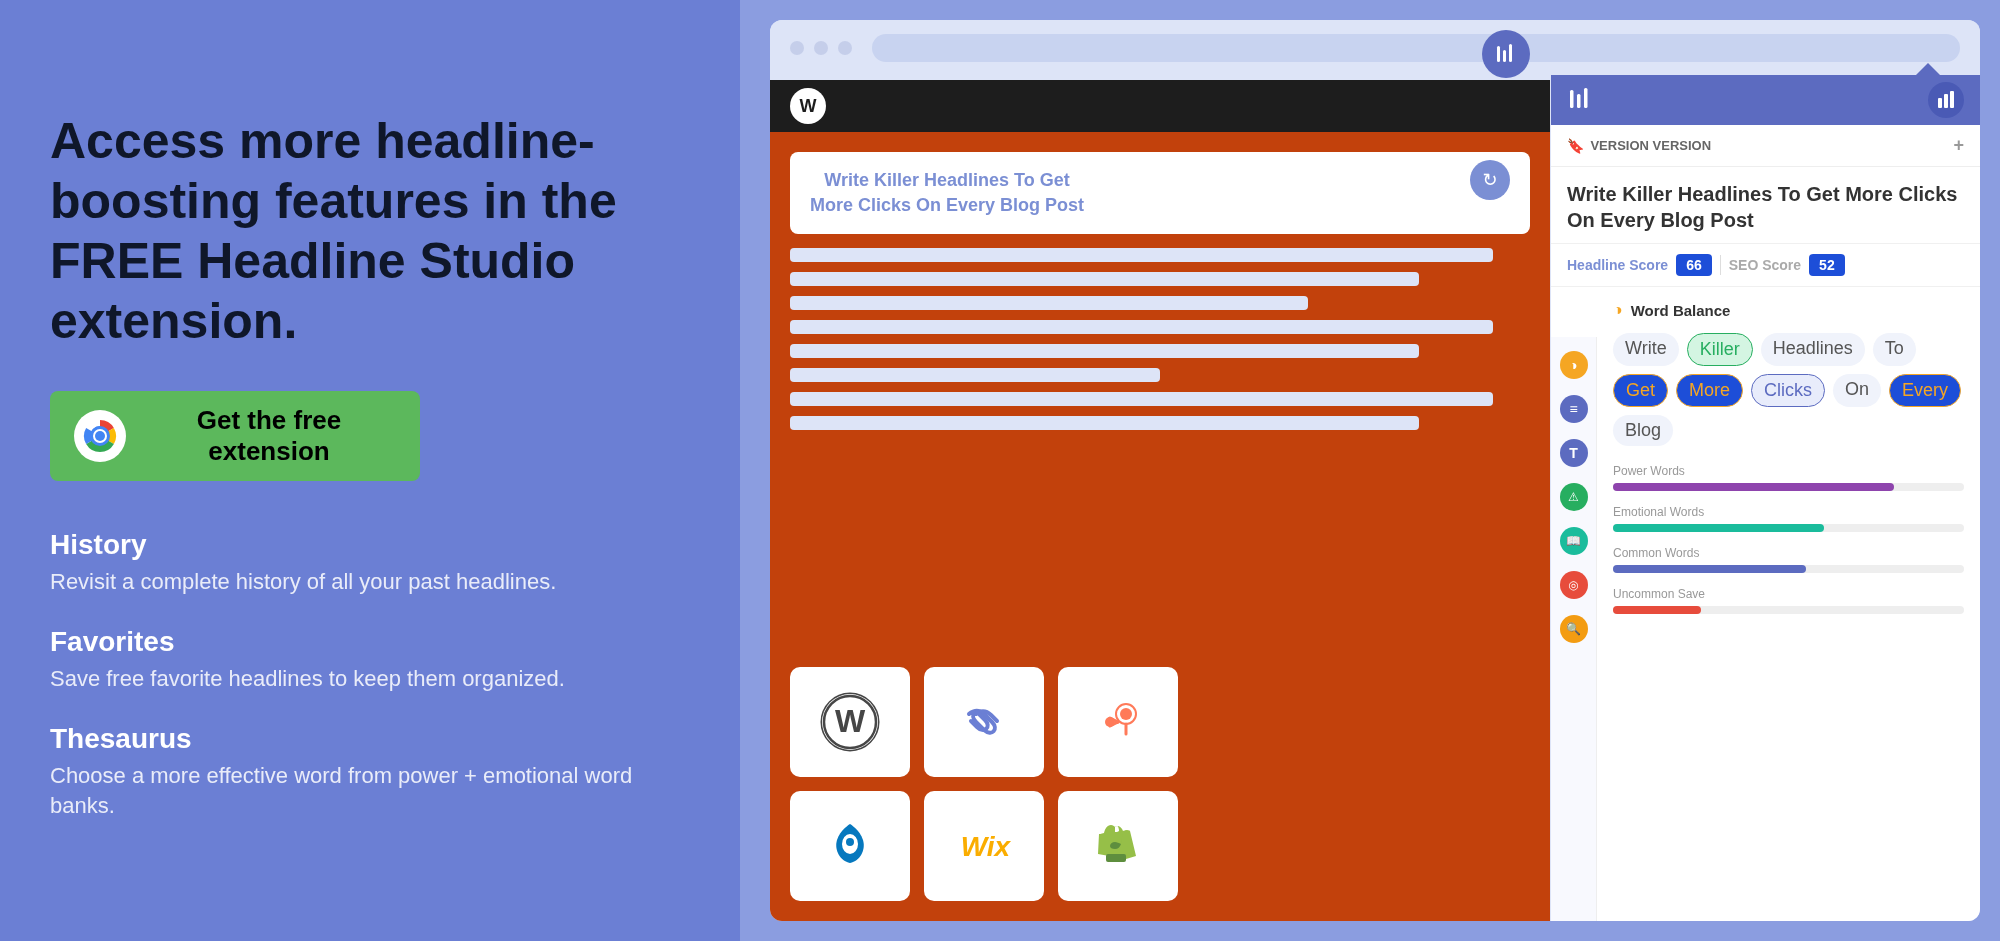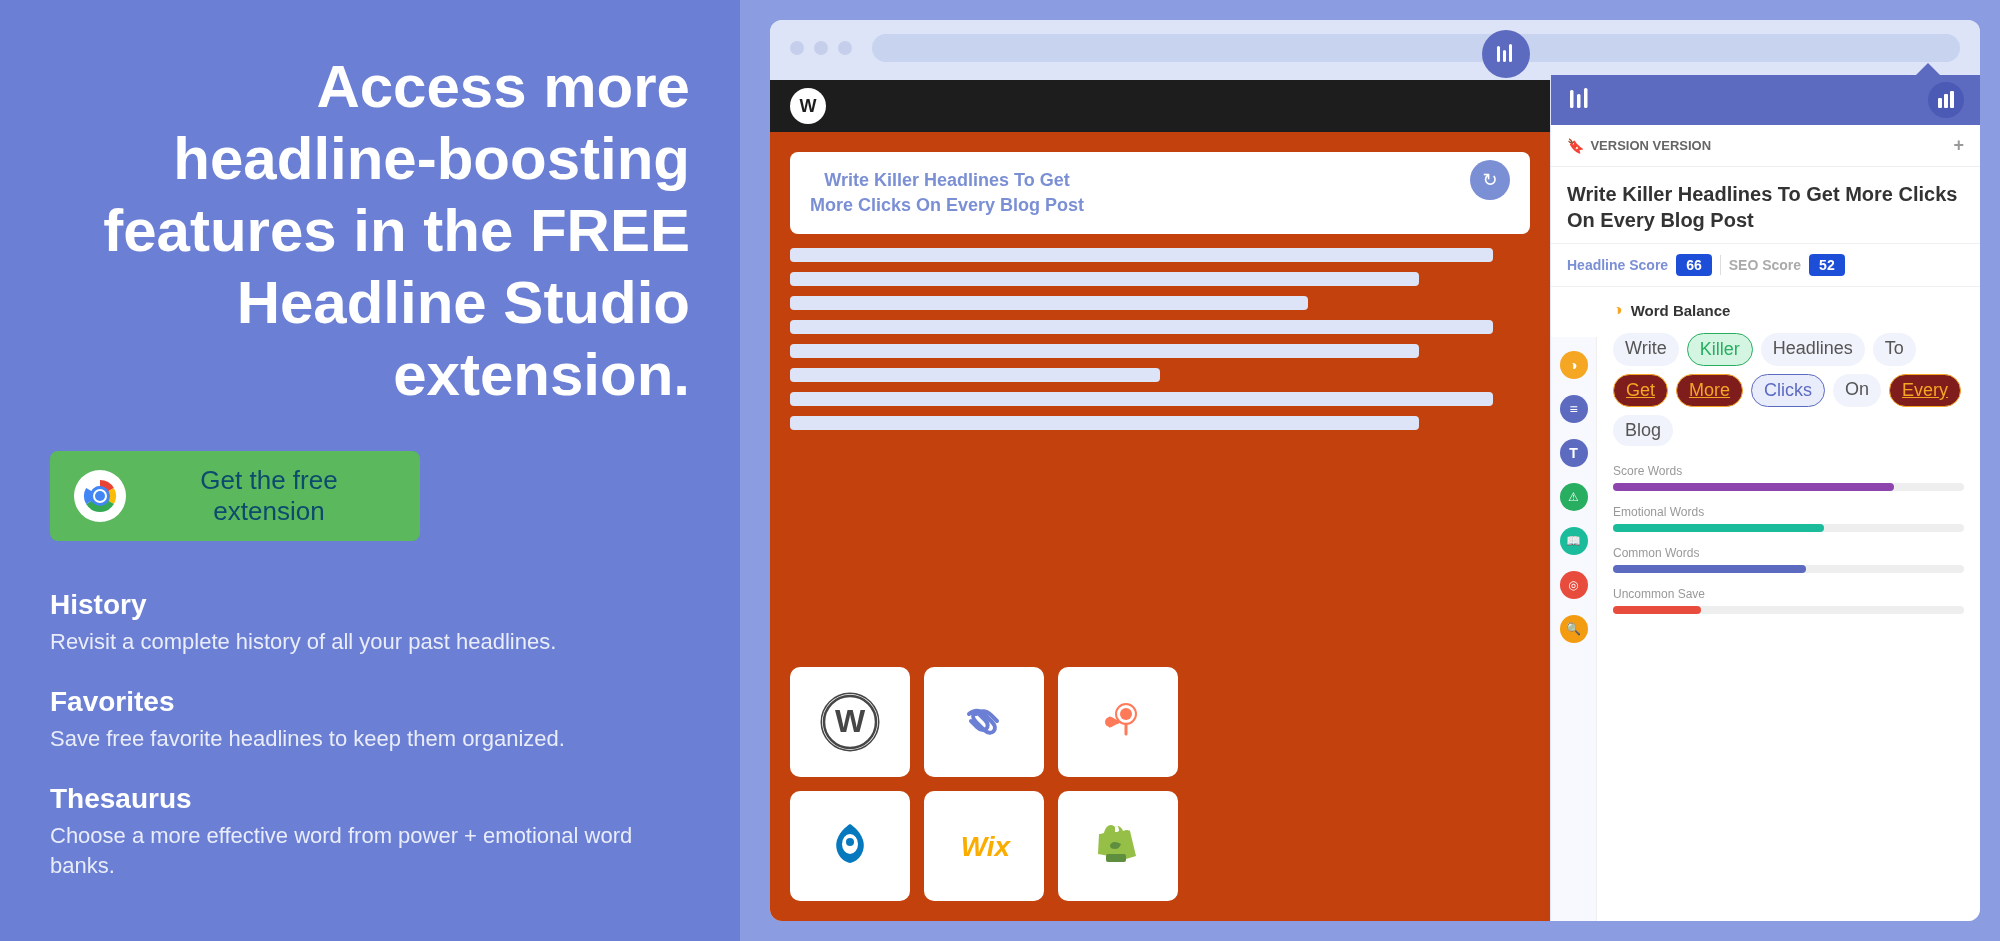--- a/index.html
+++ b/index.html
@@ -17,26 +17,25 @@
       width: 740px;
       min-width: 740px;
       height: 941px;
       padding: 60px 50px 40px 50px;
       display: flex;
       flex-direction: column;
       justify-content: center;
     }
 
     .main-headline {
-      font-size: 60px;
+      font-size: 50px;
       font-weight: 700;
-      color: #ffffff;
+      color: #0f172a;
       line-height: 1.2;
       margin-bottom: 40px;
-      text-align: right;
     }
 
     .cta-button {
       display: flex;
       align-items: center;
       background: #5cb85c;
       border-radius: 8px;
       padding: 14px 24px;
       width: 370px;
       cursor: pointer;
@@ -45,23 +44,23 @@
       gap: 16px;
     }
 
     .chrome-icon {
       width: 52px;
       height: 52px;
       flex-shrink: 0;
     }
 
     .cta-text {
-      color: #0c4a6e;
+      color: #000000;
       font-size: 26px;
-      font-weight: 400;
+      font-weight: 700;
     }
 
     .feature-section {
       margin-bottom: 28px;
     }
 
     .feature-title {
       color: #fff;
       font-size: 28px;
       font-weight: 700;
@@ -372,21 +371,21 @@
 
     .word-tag {
       padding: 5px 12px;
       border-radius: 20px;
       font-size: 18px;
       font-weight: 500;
     }
 
     .tag-plain { background: #f0f3fb; color: #555; }
     .tag-green { background: #d4f5e2; color: #27ae60; border: 1px solid #27ae60; }
-    .tag-orange { background: #7f1d1d; color: #f5a623; border: 1px solid #f5a623; text-decoration: underline; }
+    .tag-orange { background: #1d4ed8; color: #f5a623; border: 1px solid #f5a623; }
     .tag-blue { background: #e8ecfb; color: #5c6bc0; border: 1px solid #5c6bc0; }
 
     
     .progress-group {
       margin-top: 8px;
     }
 
     .progress-label {
       font-size: 12px;
       color: #999;
@@ -680,21 +679,21 @@
             <span class="word-tag tag-plain">To</span>
             <span class="word-tag tag-orange">Get</span>
             <span class="word-tag tag-orange">More</span>
             <span class="word-tag tag-blue">Clicks</span>
             <span class="word-tag tag-plain">On</span>
             <span class="word-tag tag-orange">Every</span>
             <span class="word-tag tag-plain">Blog</span>
           </div>
 
           <div class="progress-group">
-            <div class="progress-label">Score Words</div>
+            <div class="progress-label">Power Words</div>
             <div class="progress-bar-bg">
               <div class="progress-bar-fill fill-purple"></div>
             </div>
 
             <div class="progress-label">Emotional Words</div>
             <div class="progress-bar-bg">
               <div class="progress-bar-fill fill-teal"></div>
             </div>
 
             <div class="progress-label">Common Words</div>

